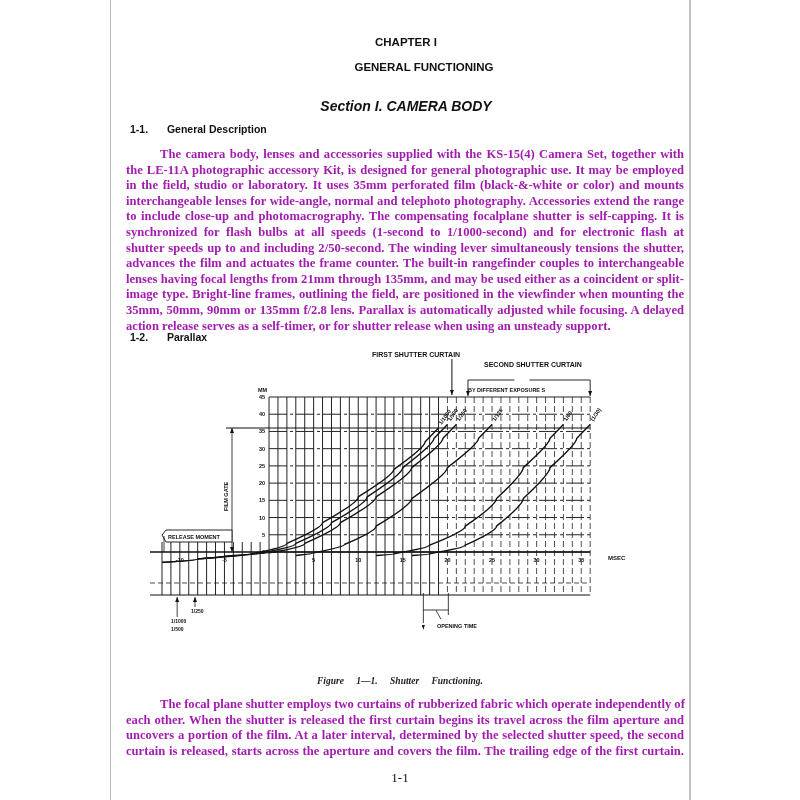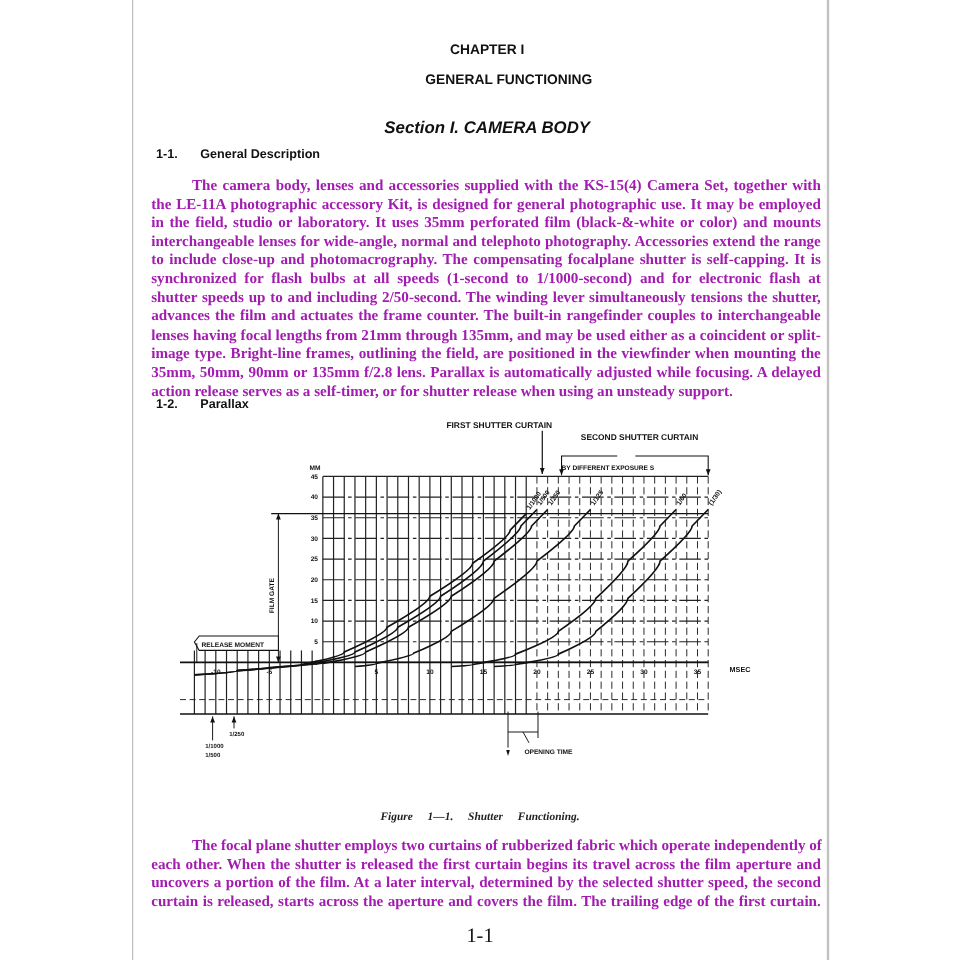--- a/index.html
+++ b/index.html
@@ -17,21 +17,21 @@
   #h11 { top: 123px; }
   #h12 { top: 331px; }
   .para { position: absolute; left: 126px; width: 558px; font-size: 12.6px; line-height: 15.6px; text-align: justify; }
   .para .ln { display: block; white-space: nowrap; text-align: justify; text-align-last: justify; }
   .para .ln.last { text-align-last: left; }
   .para .ln.indent { padding-left: 34px; }
   #p1 { top: 147px; }
   #p2 { top: 697px; }
   #fig { position: absolute; left: 150px; top: 345px; width: 500px; height: 300px; }
   #caption { position: absolute; left: 0; width: 800px; top: 656px; text-align: center; font-family: "Liberation Serif", serif; font-style: italic; font-weight: bold; font-size: 9.5px; color: #222; word-spacing: 10px; margin-top: 20px; }
-  #pageno { position: absolute; left: 0; width: 800px; top: 770px; text-align: center; font-family: "Liberation Serif", serif; font-size: 17px; color: #111; }
+  #pageno { position: absolute; left: 0; width: 800px; top: 770px; text-align: center; font-family: "Liberation Serif", serif; font-size: 13px; color: #111; }
   svg text { font-family: "Liberation Sans", sans-serif; font-weight: bold; fill: #111; }
 </style>
 </head>
 <body>
 
 <div class="page-border-left"></div>
 <div class="page-border-right"></div>
 
 <div id="chap" class="center-head sans">CHAPTER I</div>
 <div id="gen" class="center-head sans">GENERAL FUNCTIONING</div>

